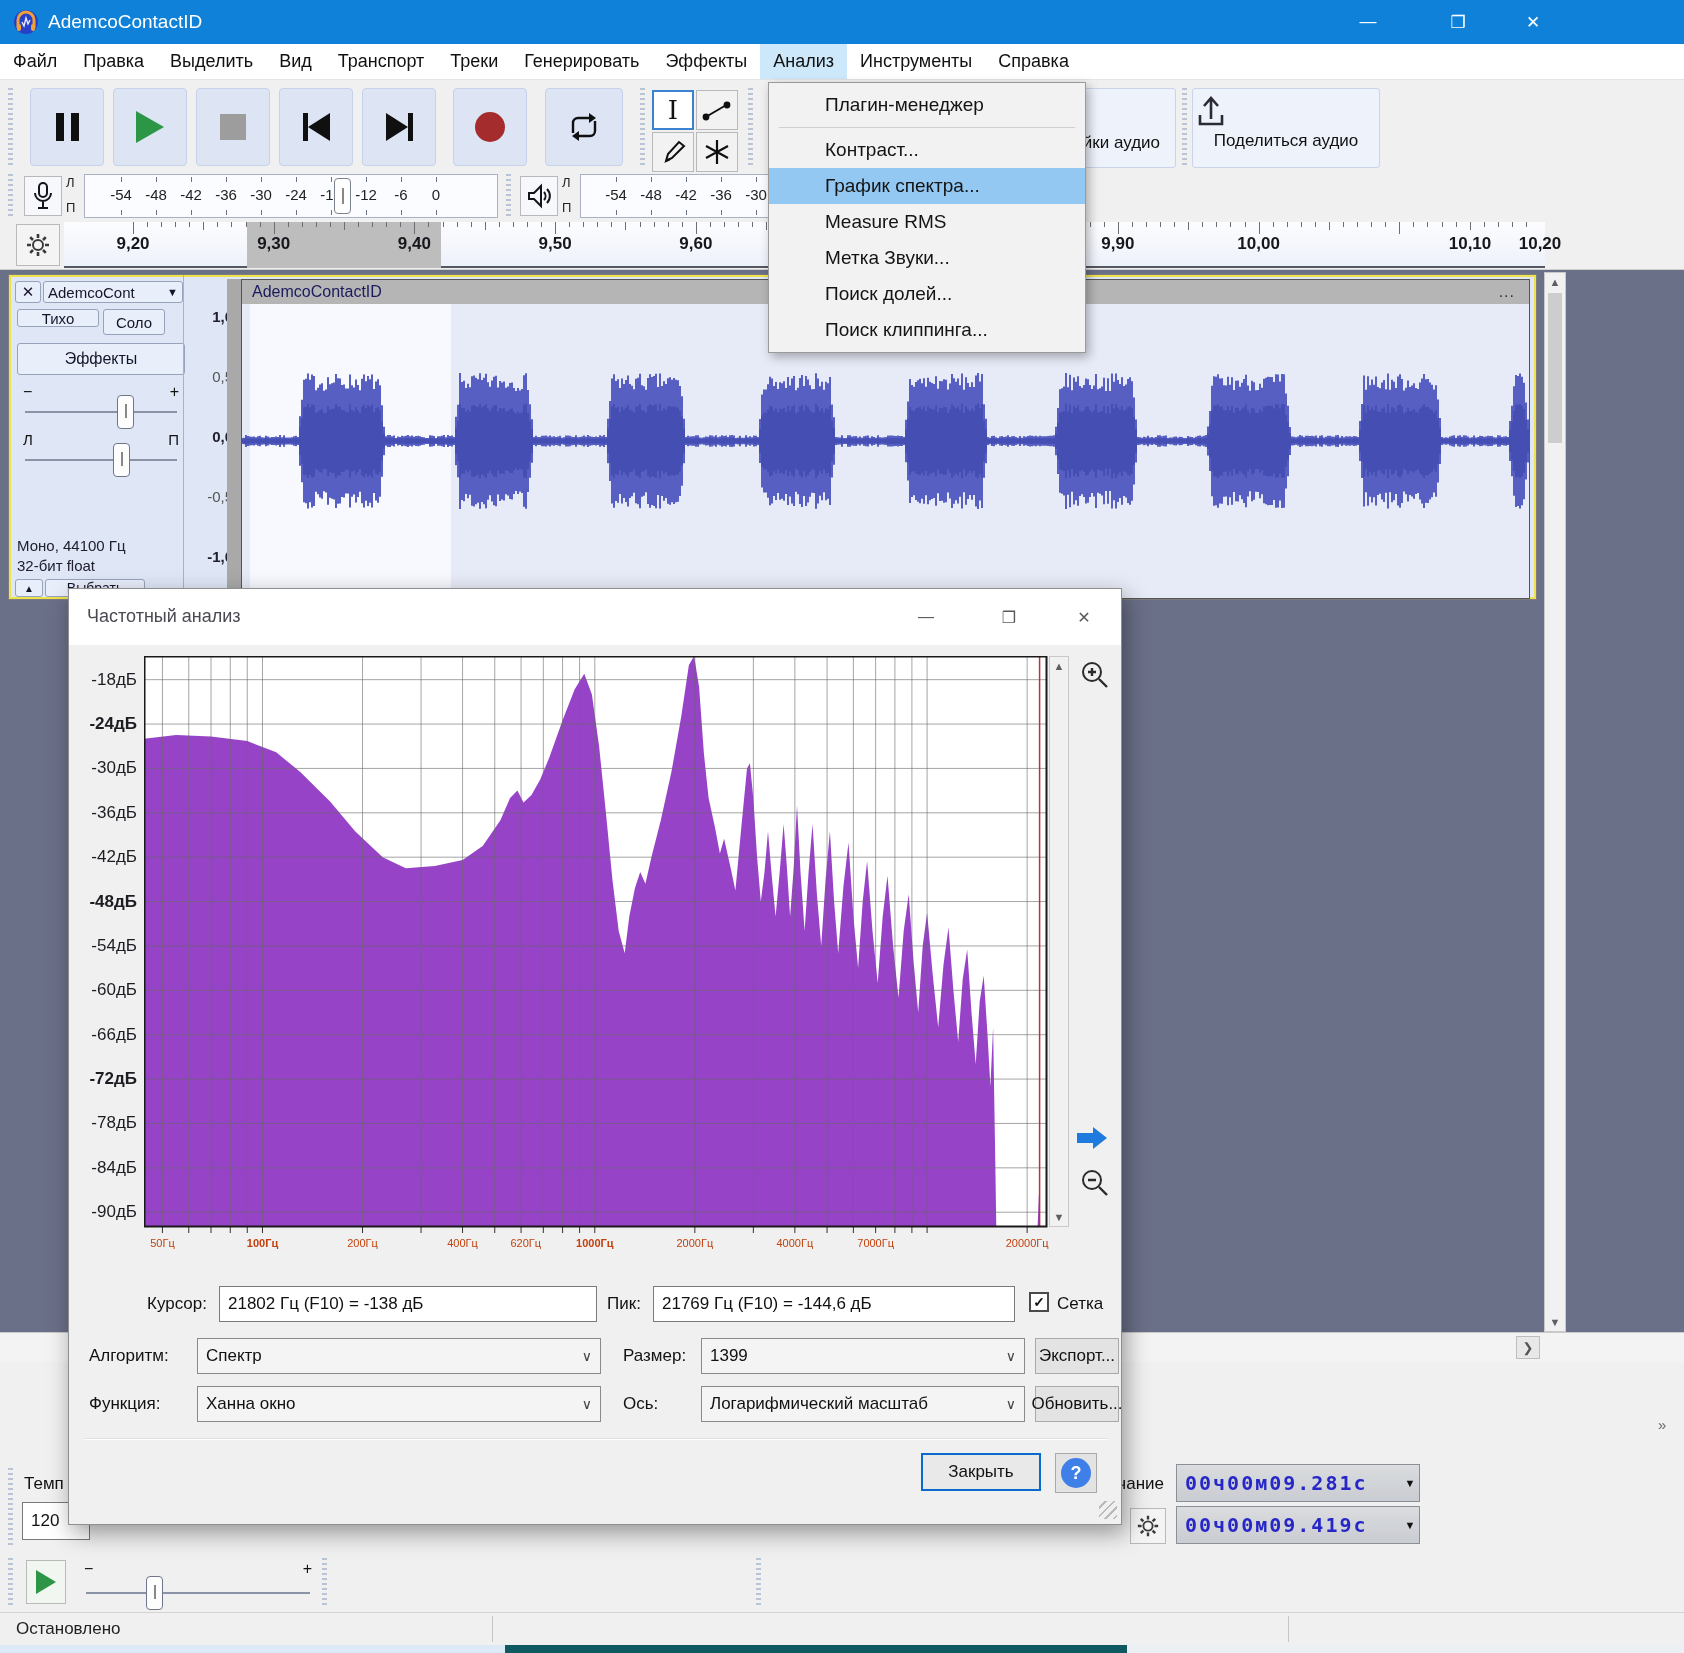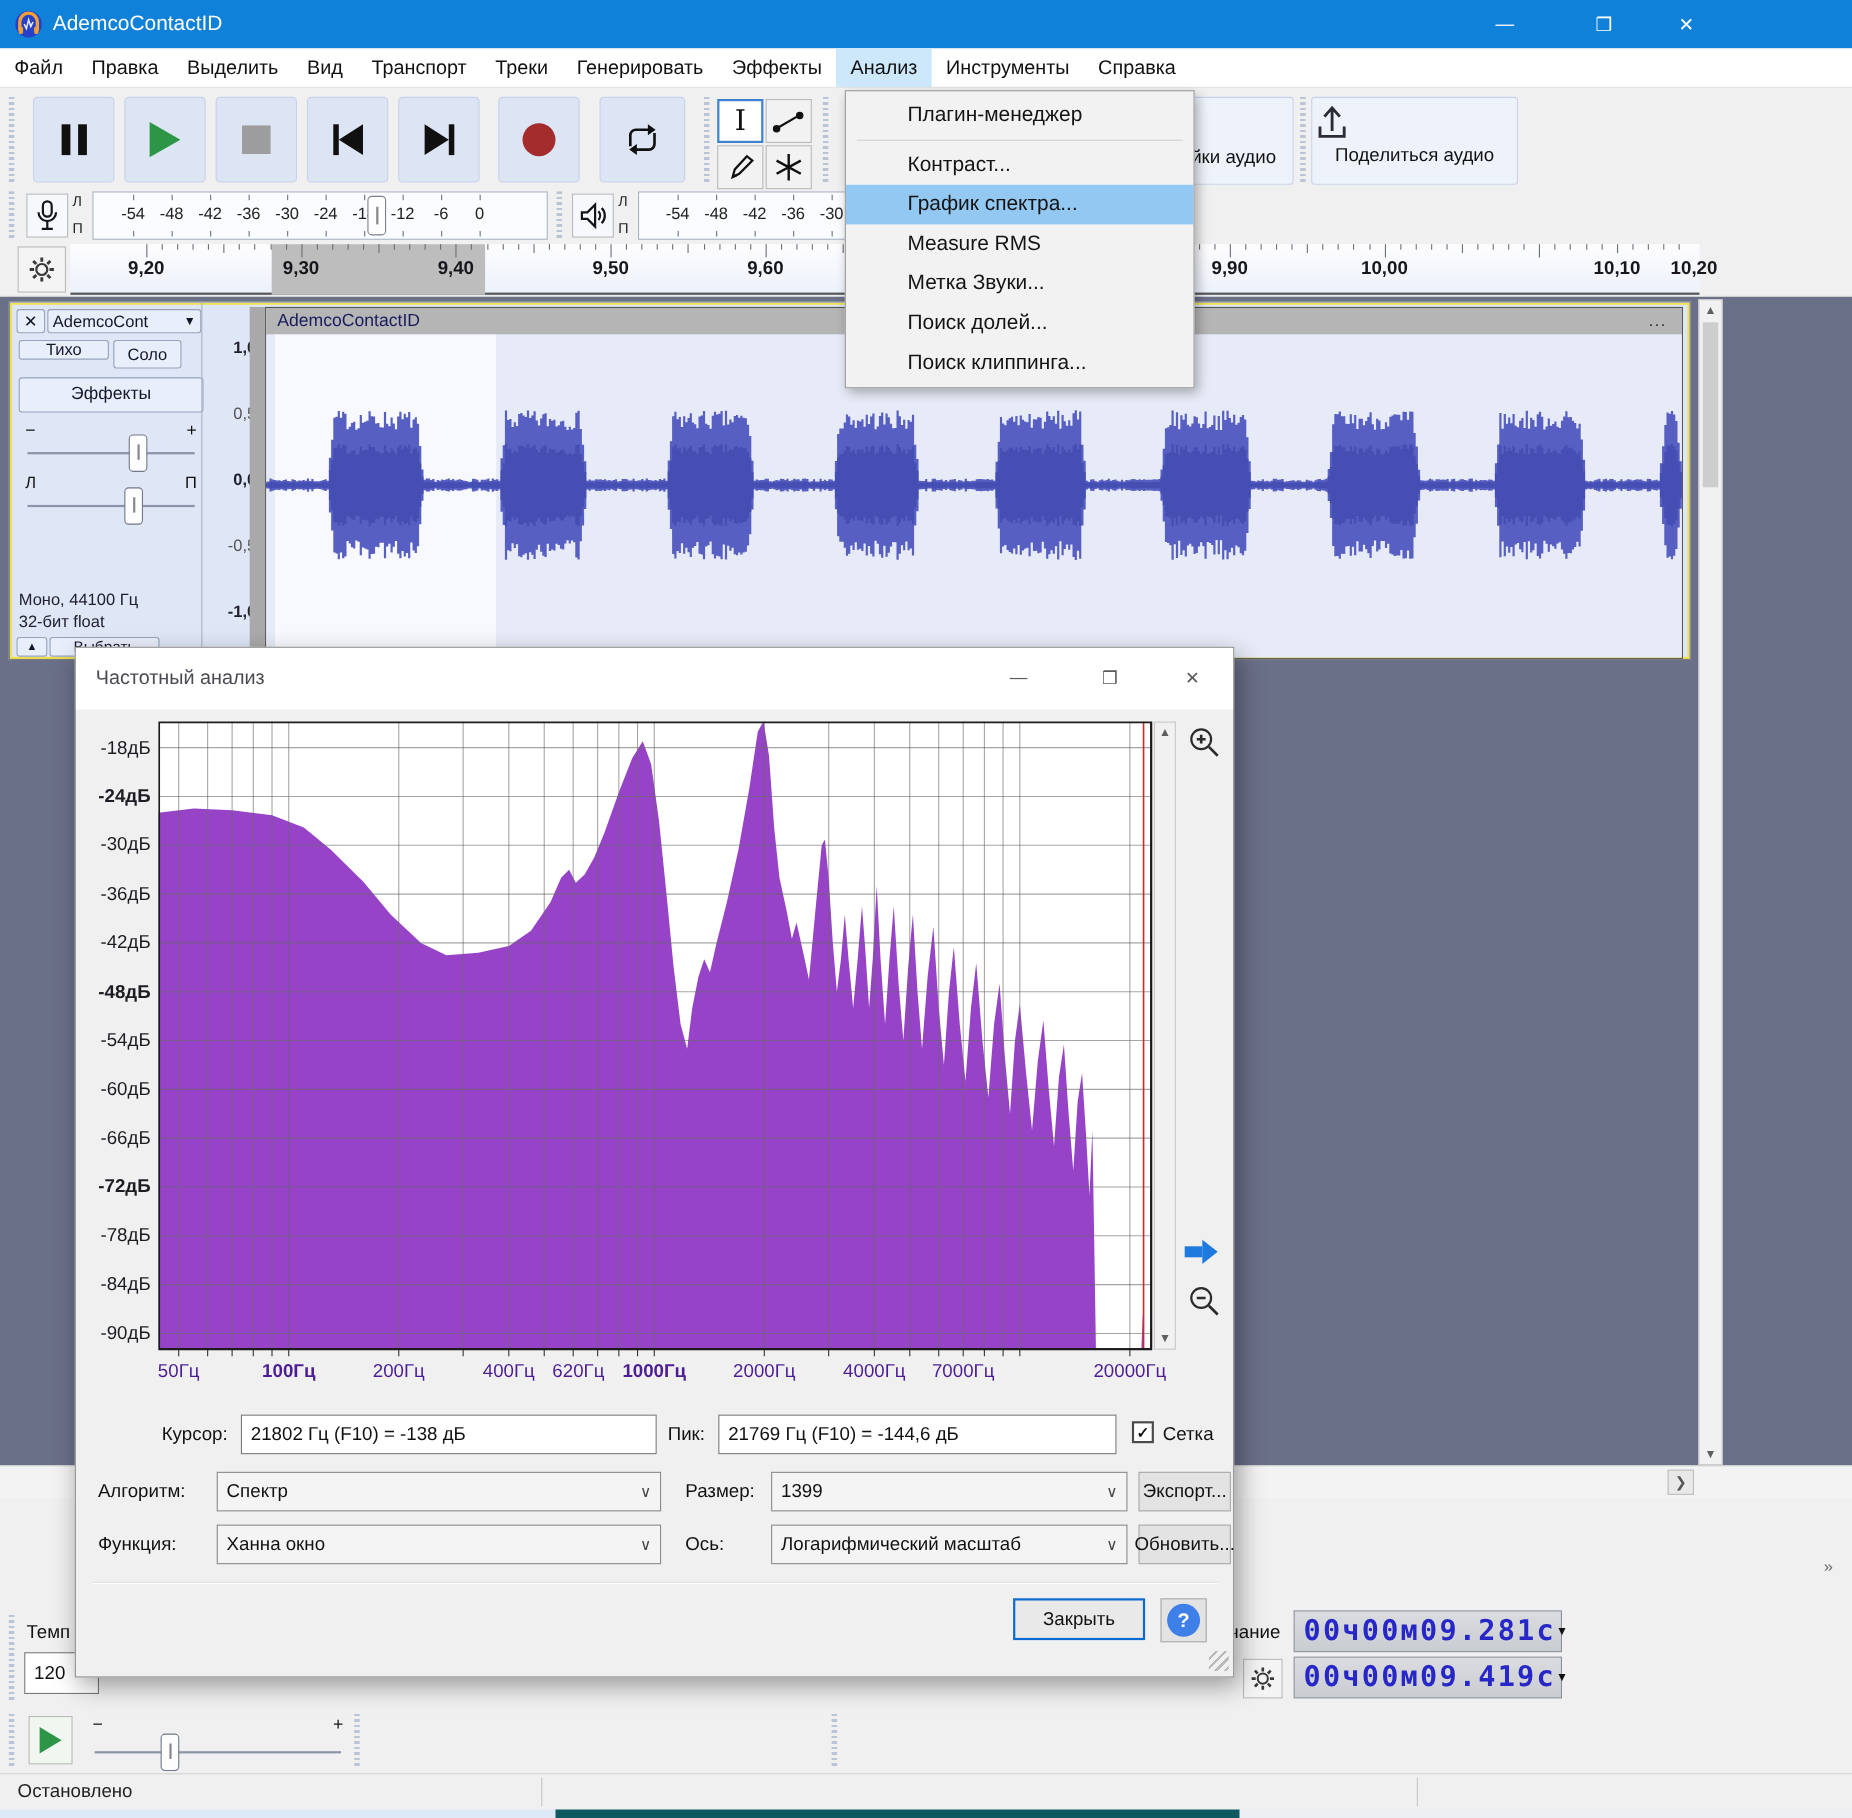--- a/index.html
+++ b/index.html
@@ -40,33 +40,33 @@
   .sliderline{position:absolute;height:2px;background:#8c93a6;}
   .sthumb{position:absolute;width:15px;background:#fdfdfd;border:1px solid #70778c;border-radius:4px;}
   .ampl{position:absolute;right:8px;transform:translateY(-50%);font-size:15px;color:#21212e;}
   
   .dialog{background:#f0f0f0;border:1px solid #8f8f8f;box-shadow:4px 8px 22px rgba(0,0,0,.38);}
   .dlgtitle{background:#ffffff;height:56px;}
   .dlgtitle .t{position:absolute;left:18px;top:17px;font-size:18px;color:#4a4a52;}
   .dlgbtn{position:absolute;top:14px;width:32px;height:28px;color:#5a5a5a;font-size:16px;display:flex;
           align-items:center;justify-content:center;}
   .ylab{position:absolute;right:0;transform:translateY(-50%);font-size:17px;color:#1c1c22;}
-  .xlab{position:absolute;transform:translateX(-50%);font-size:17px;color:#4c1d95;white-space:nowrap;}
+  .xlab{position:absolute;transform:translateX(-50%);font-size:11px;color:#c2410c;white-space:nowrap;}
   .field{background:#fff;border:1px solid #7a7a7a;font-size:17px;display:flex;align-items:center;padding-left:8px;color:#111;}
   .combo{background:#f4f4f4;border:1px solid #8a8a8a;font-size:17px;display:flex;align-items:center;padding:0 8px;color:#111;}
   .combo .chev{margin-left:auto;color:#444;font-size:14px;}
   .dbtn{background:#e3e3e3;border:1px solid #a9a9a9;font-size:17px;display:flex;align-items:center;justify-content:center;color:#111;}
   .dlabel{position:absolute;font-size:17px;color:#111;}
   .checkbox{background:#fff;border:2px solid #4a4a4a;display:flex;align-items:center;justify-content:center;
             font-size:14px;font-weight:bold;color:#111;}
   .scrollcol{background:#f1f1f1;border:1px solid #c9c9c9;}
   .scrarrow{position:absolute;left:0;width:100%;height:18px;color:#5f5f5f;font-size:11px;display:flex;align-items:center;justify-content:center;}
   
   .timebox{background:linear-gradient(#dadcdf,#c9ccd1);border:1px solid #8a8f98;display:flex;align-items:center;}
-  .timebox .digits{font-family:"DejaVu Sans Mono",monospace;font-size:26px;font-weight:bold;color:#2727c8;
+  .timebox .digits{font-family:"DejaVu Sans Mono",monospace;font-size:20px;font-weight:bold;color:#2727c8;
                    letter-spacing:2px;padding-left:8px;}
   .timebox .dd{margin-left:auto;width:18px;color:#111;font-size:11px;text-align:center;}
   .statusbar{background:#f0f0f0;border-top:1px solid #d4d4d4;font-size:17px;color:#222;display:flex;align-items:center;}
   .vsep{position:absolute;width:1px;background:#c6c6c6;}
   svg{display:block;}
 </style>
 </head>
 <body>
 
 <div id="screen">

